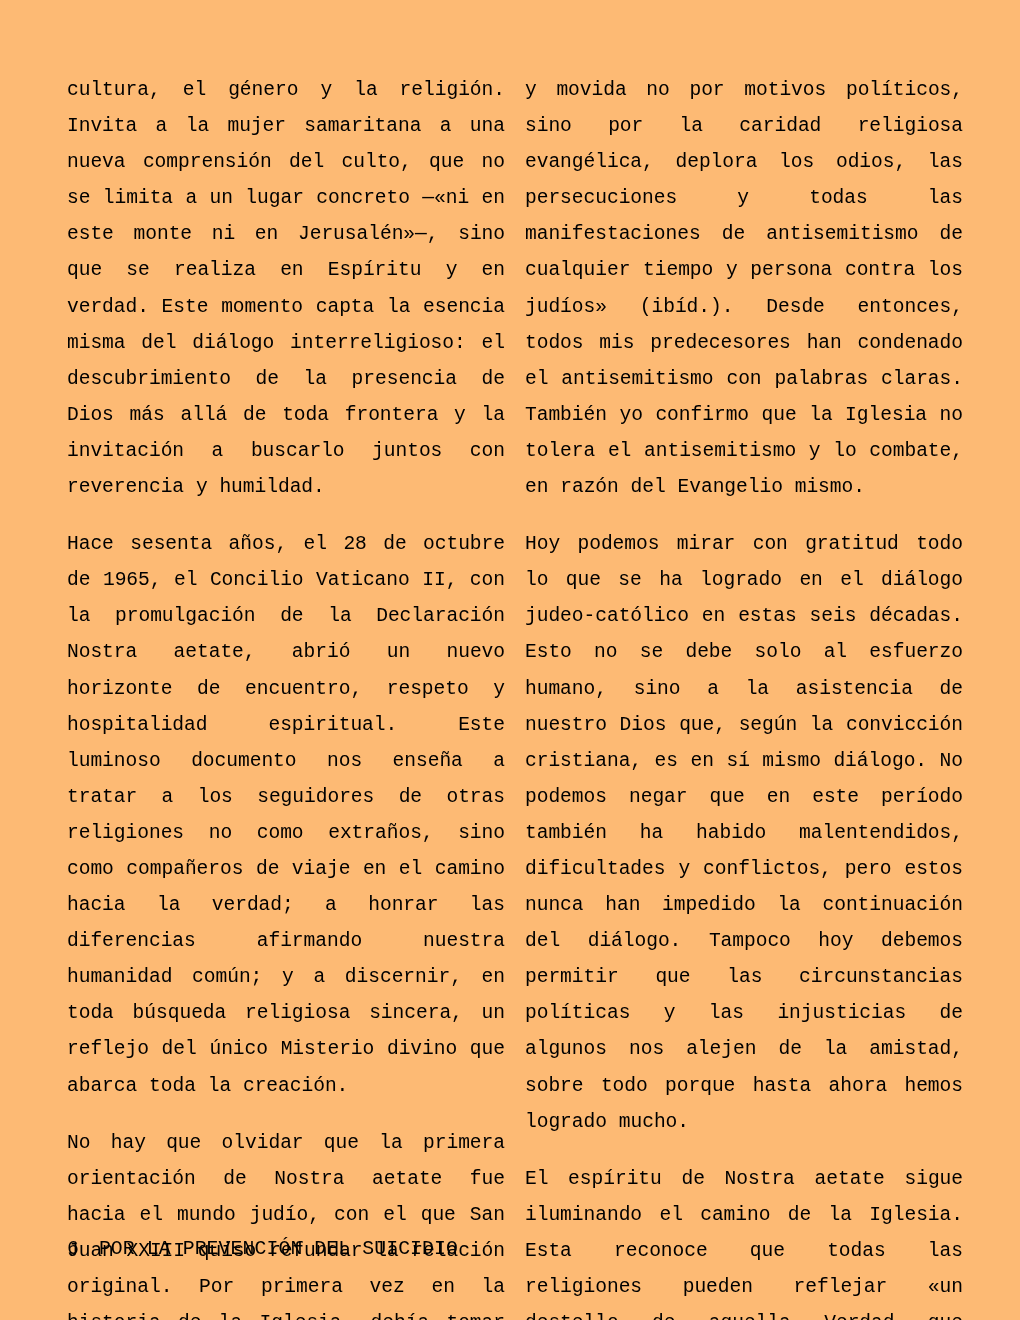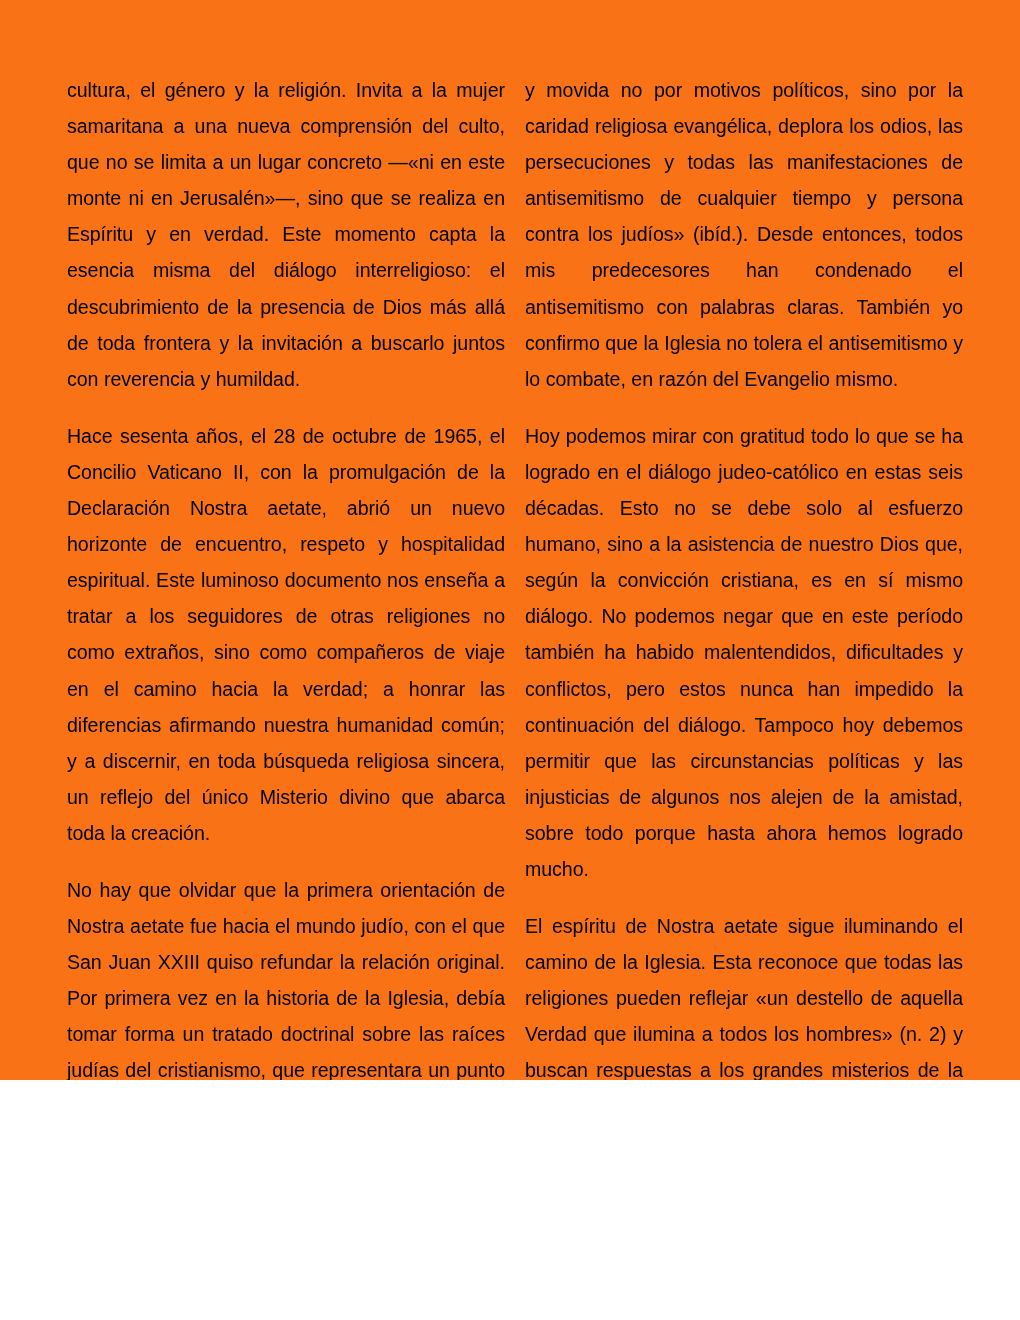--- a/index.html
+++ b/index.html
@@ -3,23 +3,23 @@
 <meta charset="utf-8">
 <style>
   html, body {
     margin: 0;
     padding: 0;
     background: #ffffff;
   }
   .page {
     position: relative;
     width: 1020px;
-    height: 1080px;
-    background: #f97316;
-    font-family: Liberation Sans, sans-serif;
+    height: 1320px;
+    background: #fdba74;
+    font-family: Liberation Mono, monospace;
     color: #000000;
     overflow: hidden;
     box-sizing: border-box;
   }
   .columns {
     position: absolute;
     top: 72px;
     left: 67px;
     width: 896px;
     display: flex;

